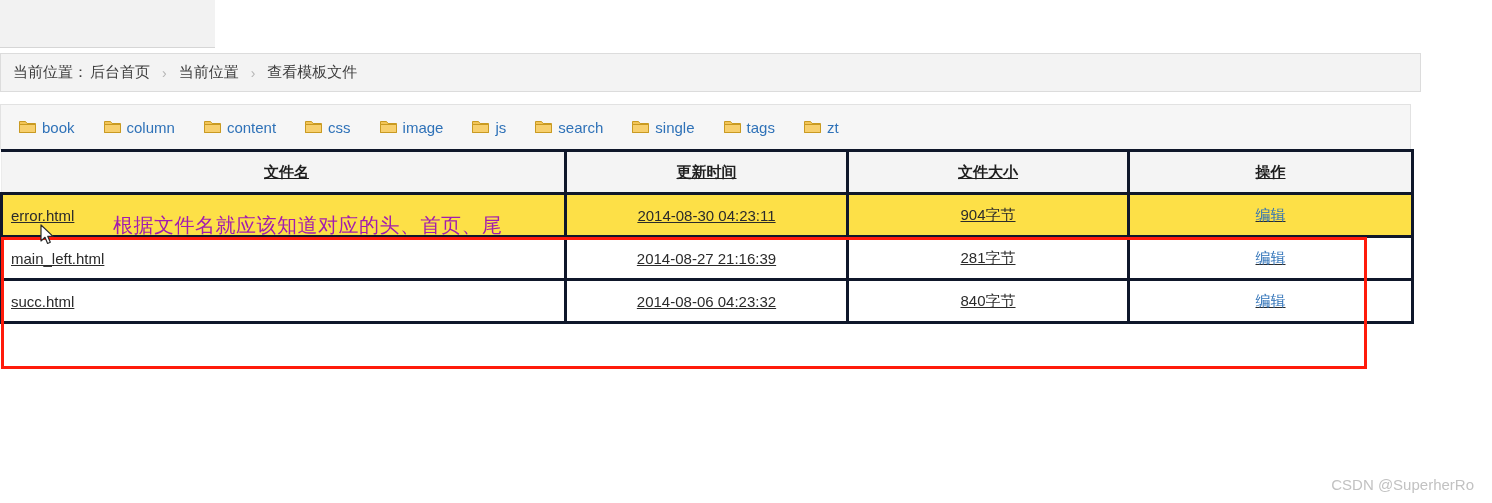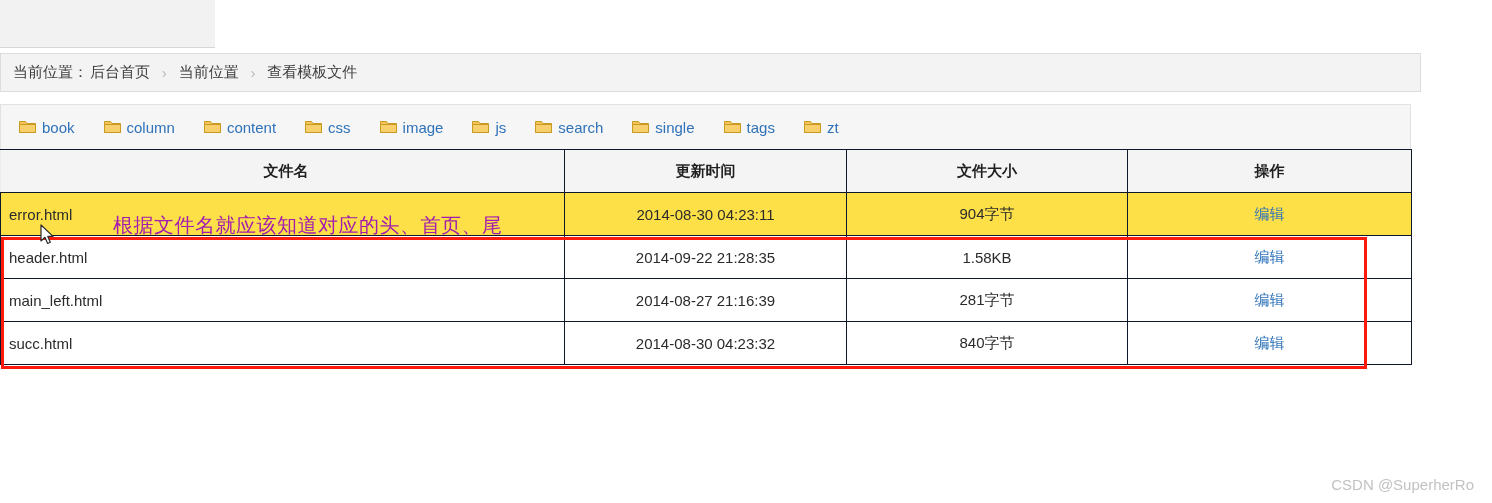--- a/index.html
+++ b/index.html
@@ -85,24 +85,25 @@
   #file-table {
     position: absolute;
     left: 0; top: 149px;
     width: 1411px;
     border-collapse: collapse;
     table-layout: fixed;
     font-size: 15px;
   }
   #file-table th,
   #file-table td {
-    border: 1px solid #0f172a;
+    border: 3px solid #0f172a;
     height: 43px;
     box-sizing: border-box;
     color: #2b2b2b;
+    text-decoration: underline;
   }
   #file-table thead th {
     background: #f4f4f4;
     font-weight: bold;
     font-size: 15px;
     text-align: center;
     color: #1f1f1f;
   }
   #file-table thead th:first-child { border-left: 1px solid #ececec; }
   #file-table tbody tr.row-alt td { background: #fde047; }
@@ -269,38 +270,30 @@
   <tbody>
     <tr class="row-alt">
       <td class="col-name">error.html</td>
       <td class="col-time">2014-08-30 04:23:11</td>
       <td class="col-size">904字节</td>
       <td class="col-action">
         <a class="edit-link" href="#">编辑</a>
       </td>
     </tr>
     <tr>
-      <td class="col-name">header.html</td>
-      <td class="col-time">2014-09-22 21:28:35</td>
-      <td class="col-size">1.58KB</td>
-      <td class="col-action">
-        <a class="edit-link" href="#">编辑</a>
-      </td>
-    </tr>
-    <tr>
       <td class="col-name">main_left.html</td>
       <td class="col-time">2014-08-27 21:16:39</td>
       <td class="col-size">281字节</td>
       <td class="col-action">
         <a class="edit-link" href="#">编辑</a>
       </td>
     </tr>
     <tr>
       <td class="col-name">succ.html</td>
-      <td class="col-time">2014-08-30 04:23:32</td>
+      <td class="col-time">2014-08-06 04:23:32</td>
       <td class="col-size">840字节</td>
       <td class="col-action">
         <a class="edit-link" href="#">编辑</a>
       </td>
     </tr>
   </tbody>
 </table>
 
 <div id="annotation-text">根据文件名就应该知道对应的头、首页、尾</div>
 <div id="annotation-box"></div>

